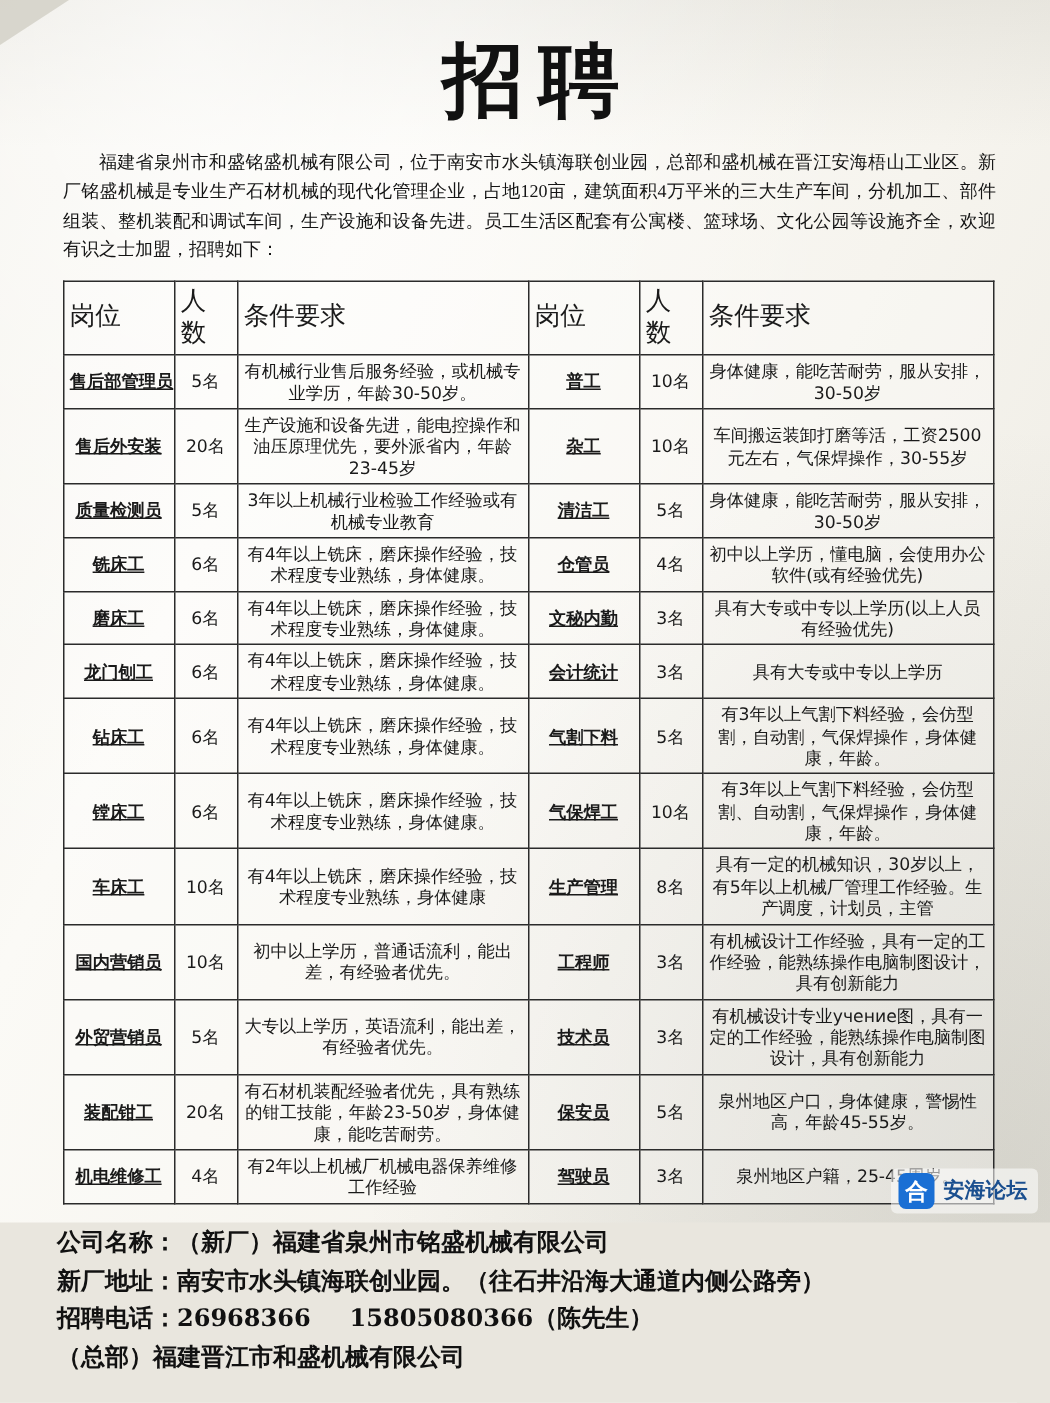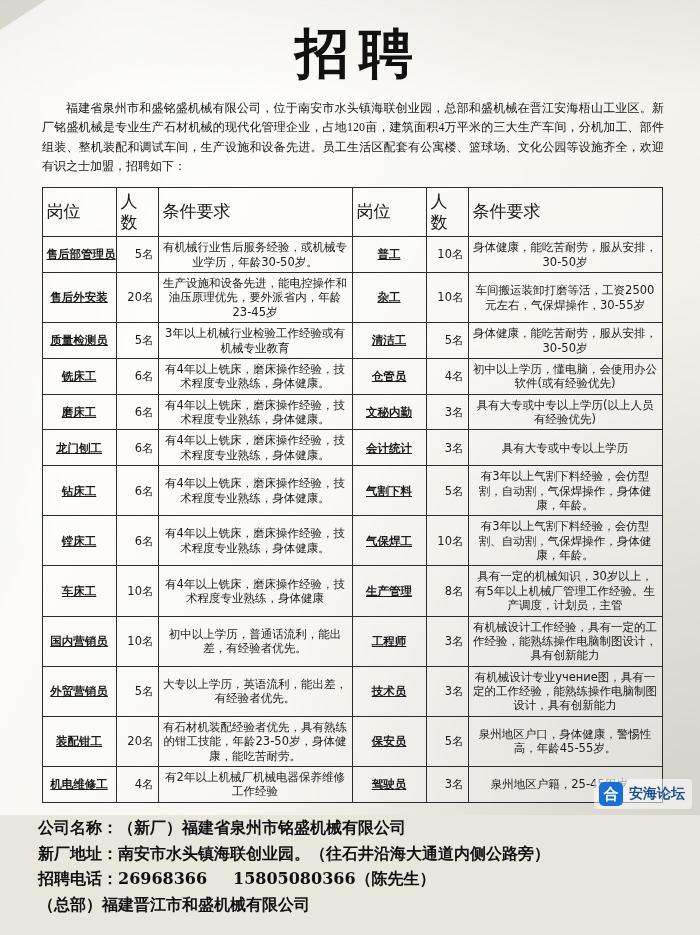--- a/index.html
+++ b/index.html
@@ -67,21 +67,21 @@
   table.jobs th{
     text-align:left;
     font-weight:400;
     font-size:17px;
     height:26px;
   }
   td.post{
     text-align:center;font-size:13px;font-weight:600;white-space:nowrap;text-decoration:underline;
   }
   td.num{
-    text-align:right;font-size:12.5px;white-space:nowrap;
+    text-align:center;font-size:12.5px;white-space:nowrap;
   }
   td.req{
     text-align:center;font-size:10.5px;line-height:1.3;
   }
   col.c-post{width:74px;}
   col.c-num{width:42px;}
   col.c-req{width:194px;}
   .footer{
     margin:12px 20px 0 22px;
     font-family:"DejaVu Serif","Liberation Serif",serif;

